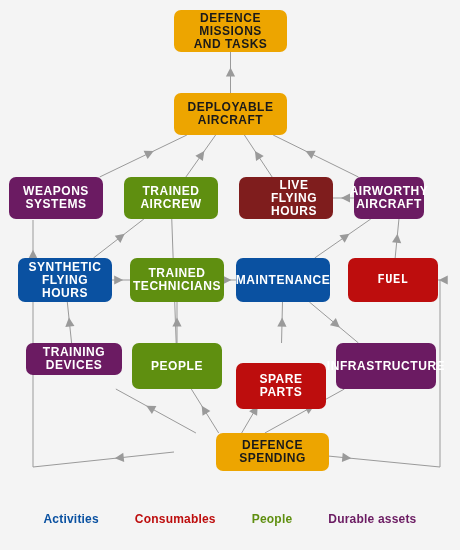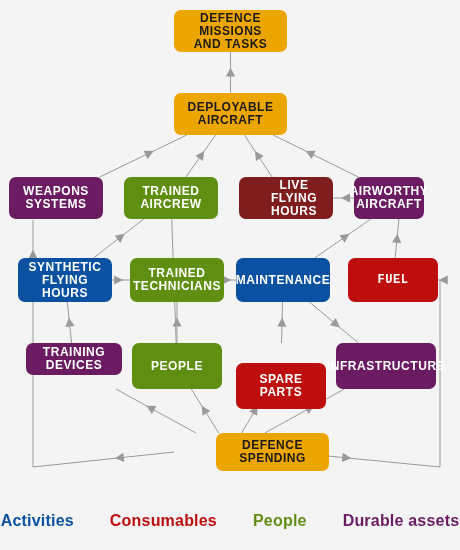--- a/index.html
+++ b/index.html
@@ -27,21 +27,21 @@
     z-index: 2;
   }
   .node.dark-text { color: #1a1a1a; font-weight: 700; letter-spacing: .5px; }
   .legend {
     position: absolute;
     left: 0; top: 512px;
     width: 460px;
     display: flex;
     justify-content: center;
     gap: 36px;
-    font-size: 16px;
+    font-size: 12px;
     font-weight: 700;
     letter-spacing: .2px;
     z-index: 3;
   }
   .legend-item { white-space: nowrap; }
 </style>
 </head>
 <body>
 
 <div id="canvas">

